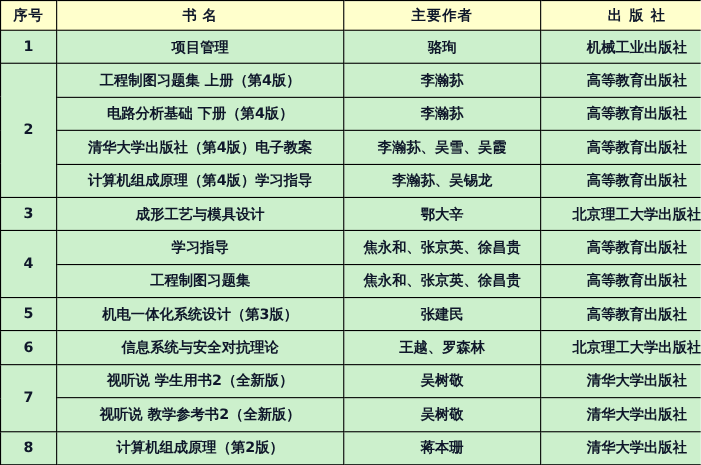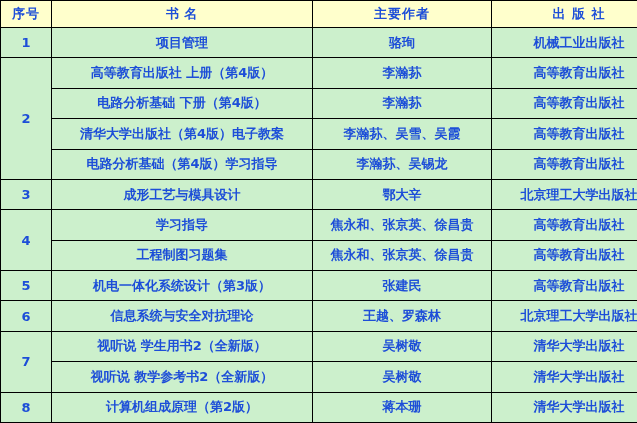--- a/index.html
+++ b/index.html
@@ -16,21 +16,21 @@
     border-collapse: collapse;
     width: 637px;
     height: 423px;
     table-layout: fixed;
   }
   #book-table td, #book-table th {
     border: 1px solid #000000;
     padding: 0 4px;
     font-size: 13px;
     font-weight: bold;
-    color: #1d4ed8;
+    color: #0f172a;
     text-align: center;
     vertical-align: middle;
   }
   thead th {
     background: #ffffcc;
     font-size: 14px;
     height: 26px;
     letter-spacing: 1px;
   }
   tbody td {
@@ -72,36 +72,36 @@
   </thead>
   <tbody id="table-body">
       <tr>
         <td class="col-seq">1</td>
         <td class="col-title">项目管理</td>
         <td class="col-author">骆珣</td>
         <td class="col-pub">机械工业出版社</td>
       </tr>
       <tr>
         <td class="col-seq" rowspan="4">2</td>
-        <td class="col-title">高等教育出版社  上册（第4版）</td>
+        <td class="col-title">工程制图习题集  上册（第4版）</td>
         <td class="col-author">李瀚荪</td>
         <td class="col-pub">高等教育出版社</td>
       </tr>
       <tr>
         <td class="col-title">电路分析基础  下册（第4版）</td>
         <td class="col-author">李瀚荪</td>
         <td class="col-pub">高等教育出版社</td>
       </tr>
       <tr>
         <td class="col-title">清华大学出版社（第4版）电子教案</td>
         <td class="col-author">李瀚荪、吴雪、吴霞</td>
         <td class="col-pub">高等教育出版社</td>
       </tr>
       <tr>
-        <td class="col-title">电路分析基础（第4版）学习指导</td>
+        <td class="col-title">计算机组成原理（第4版）学习指导</td>
         <td class="col-author">李瀚荪、吴锡龙</td>
         <td class="col-pub">高等教育出版社</td>
       </tr>
       <tr>
         <td class="col-seq">3</td>
         <td class="col-title">成形工艺与模具设计</td>
         <td class="col-author">鄂大辛</td>
         <td class="col-pub">北京理工大学出版社</td>
       </tr>
       <tr>

